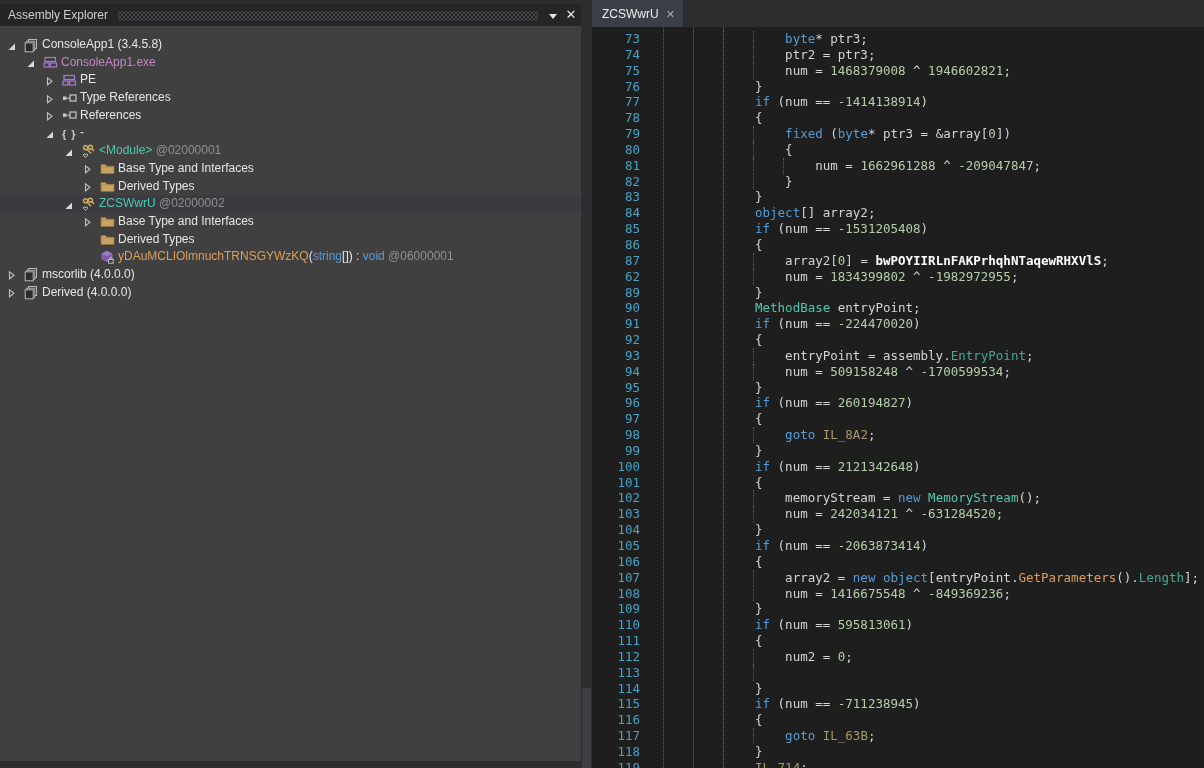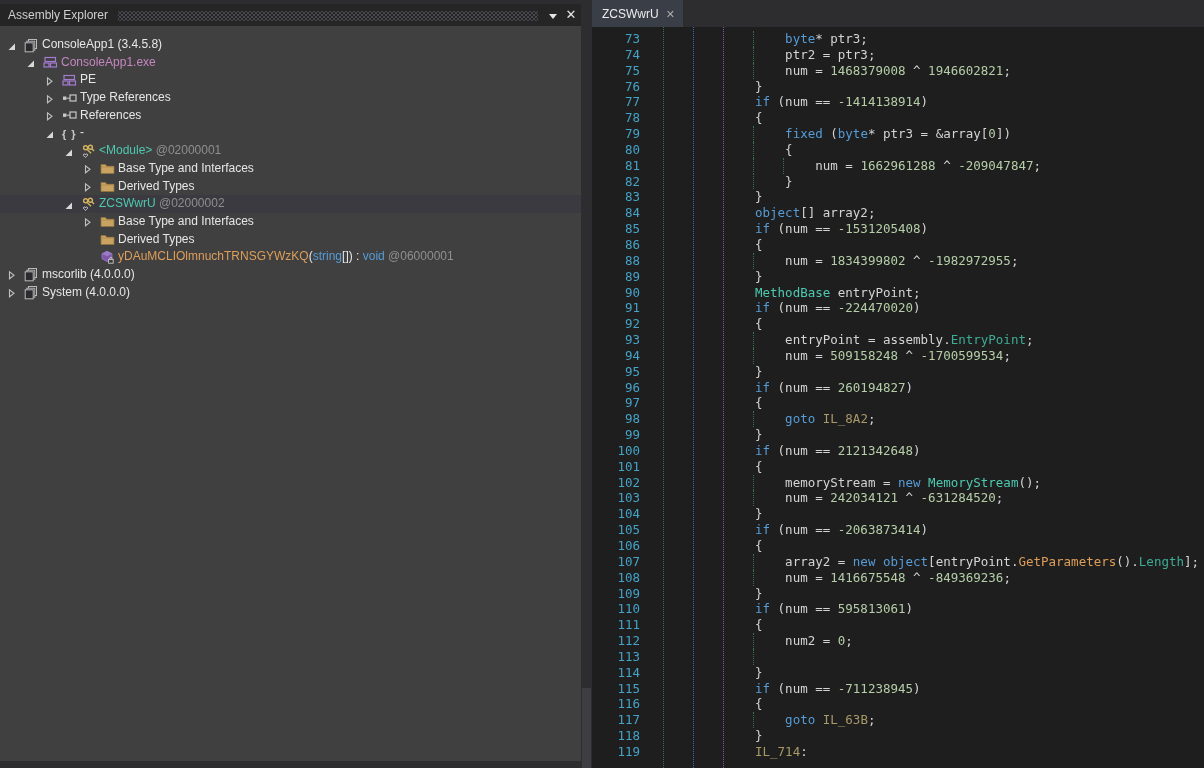--- a/index.html
+++ b/index.html
@@ -240,21 +240,21 @@
           <span class="texp" style="left: 6px;"><svg width="11" height="11" viewBox="0 0 11 11">
               <path d="M3.5 1.8v7L8 5.3z" fill="none" stroke="#BFBFBF" stroke-width="1.1"></path>
             </svg></span>
           <span class="ticon" style="left: 24px;"><svg width="15" height="15" viewBox="0 0 15 15">
               <g fill="#2B2B2F" stroke="#B9B9B9" stroke-width="1">
                 <rect x="4.5" y="1.5" width="8" height="9"></rect>
                 <rect x="2.8" y="3.2" width="8" height="9"></rect>
                 <rect x="1.2" y="4.8" width="8" height="9"></rect>
               </g>
             </svg></span>
-          <span class="tlabel" style="left: 42px;"><span class="c-plain">System (4.0.0.0)</span></span>
+          <span class="tlabel" style="left: 42px;"><span class="c-plain">Derived (4.0.0.0)</span></span>
         </div>
       </div>
     <div class="hstrip"></div>
   </div>
 
   <div class="vstrip">
     <div class="vthumb"></div>
   </div>
 
   <div class="docarea">
@@ -276,21 +276,22 @@
           <div class="cline"><span class="ln">77</span><span class="ctext"><span></span><span class="kw">if</span><span class="pl"> (num == </span><span class="nu">-1414138914</span><span class="pl">)</span></span></div>
           <div class="cline"><span class="ln">78</span><span class="ctext"><span></span><span class="pl">{</span></span></div>
           <div class="cline"><span class="ln">79</span><span class="iguide" style="left: 161px;"></span><span class="ctext"><span>    </span><span class="kw">fixed</span><span class="pl"> (</span><span class="kw">byte</span><span class="pl">* ptr3 = &amp;array[</span><span class="nu">0</span><span class="pl">])</span></span></div>
           <div class="cline"><span class="ln">80</span><span class="iguide" style="left: 161px;"></span><span class="ctext"><span>    </span><span class="pl">{</span></span></div>
           <div class="cline"><span class="ln">81</span><span class="iguide" style="left: 161px;"></span><span class="iguide" style="left: 191px;"></span><span class="ctext"><span>        </span><span class="pl">num = </span><span class="nu">1662961288</span><span class="pl"> ^ </span><span class="nu">-209047847</span><span class="pl">;</span></span></div>
           <div class="cline"><span class="ln">82</span><span class="iguide" style="left: 161px;"></span><span class="ctext"><span>    </span><span class="pl">}</span></span></div>
           <div class="cline"><span class="ln">83</span><span class="ctext"><span></span><span class="pl">}</span></span></div>
           <div class="cline"><span class="ln">84</span><span class="ctext"><span></span><span class="kw">object</span><span class="pl">[] array2;</span></span></div>
           <div class="cline"><span class="ln">85</span><span class="ctext"><span></span><span class="kw">if</span><span class="pl"> (num == </span><span class="nu">-1531205408</span><span class="pl">)</span></span></div>
           <div class="cline"><span class="ln">86</span><span class="ctext"><span></span><span class="pl">{</span></span></div>
-          <div class="cline"><span class="ln">88</span><span class="iguide" style="left: 161px;"></span><span class="ctext"><span>    </span><span class="pl">num = </span><span class="nu">1834399802</span><span class="pl"> ^ </span><span class="nu">-1982972955</span><span class="pl">;</span></span></div>
+          <div class="cline"><span class="ln">87</span><span class="iguide" style="left: 161px;"></span><span class="ctext"><span>    </span><span class="pl">array2[</span><span class="nu">0</span><span class="pl">] = </span><span class="fd">bwPOYIIRLnFAKPrhqhNTaqewRHXVlS</span><span class="pl">;</span></span></div>
+          <div class="cline"><span class="ln">62</span><span class="iguide" style="left: 161px;"></span><span class="ctext"><span>    </span><span class="pl">num = </span><span class="nu">1834399802</span><span class="pl"> ^ </span><span class="nu">-1982972955</span><span class="pl">;</span></span></div>
           <div class="cline"><span class="ln">89</span><span class="ctext"><span></span><span class="pl">}</span></span></div>
           <div class="cline"><span class="ln">90</span><span class="ctext"><span></span><span class="ty">MethodBase</span><span class="pl"> entryPoint;</span></span></div>
           <div class="cline"><span class="ln">91</span><span class="ctext"><span></span><span class="kw">if</span><span class="pl"> (num == </span><span class="nu">-224470020</span><span class="pl">)</span></span></div>
           <div class="cline"><span class="ln">92</span><span class="ctext"><span></span><span class="pl">{</span></span></div>
           <div class="cline"><span class="ln">93</span><span class="iguide" style="left: 161px;"></span><span class="ctext"><span>    </span><span class="pl">entryPoint = assembly.</span><span class="pr">EntryPoint</span><span class="pl">;</span></span></div>
           <div class="cline"><span class="ln">94</span><span class="iguide" style="left: 161px;"></span><span class="ctext"><span>    </span><span class="pl">num = </span><span class="nu">509158248</span><span class="pl"> ^ </span><span class="nu">-1700599534</span><span class="pl">;</span></span></div>
           <div class="cline"><span class="ln">95</span><span class="ctext"><span></span><span class="pl">}</span></span></div>
           <div class="cline"><span class="ln">96</span><span class="ctext"><span></span><span class="kw">if</span><span class="pl"> (num == </span><span class="nu">260194827</span><span class="pl">)</span></span></div>
           <div class="cline"><span class="ln">97</span><span class="ctext"><span></span><span class="pl">{</span></span></div>
           <div class="cline"><span class="ln">98</span><span class="iguide" style="left: 161px;"></span><span class="ctext"><span>    </span><span class="kw">goto</span><span class="pl"> </span><span class="lb">IL_8A2</span><span class="pl">;</span></span></div>

